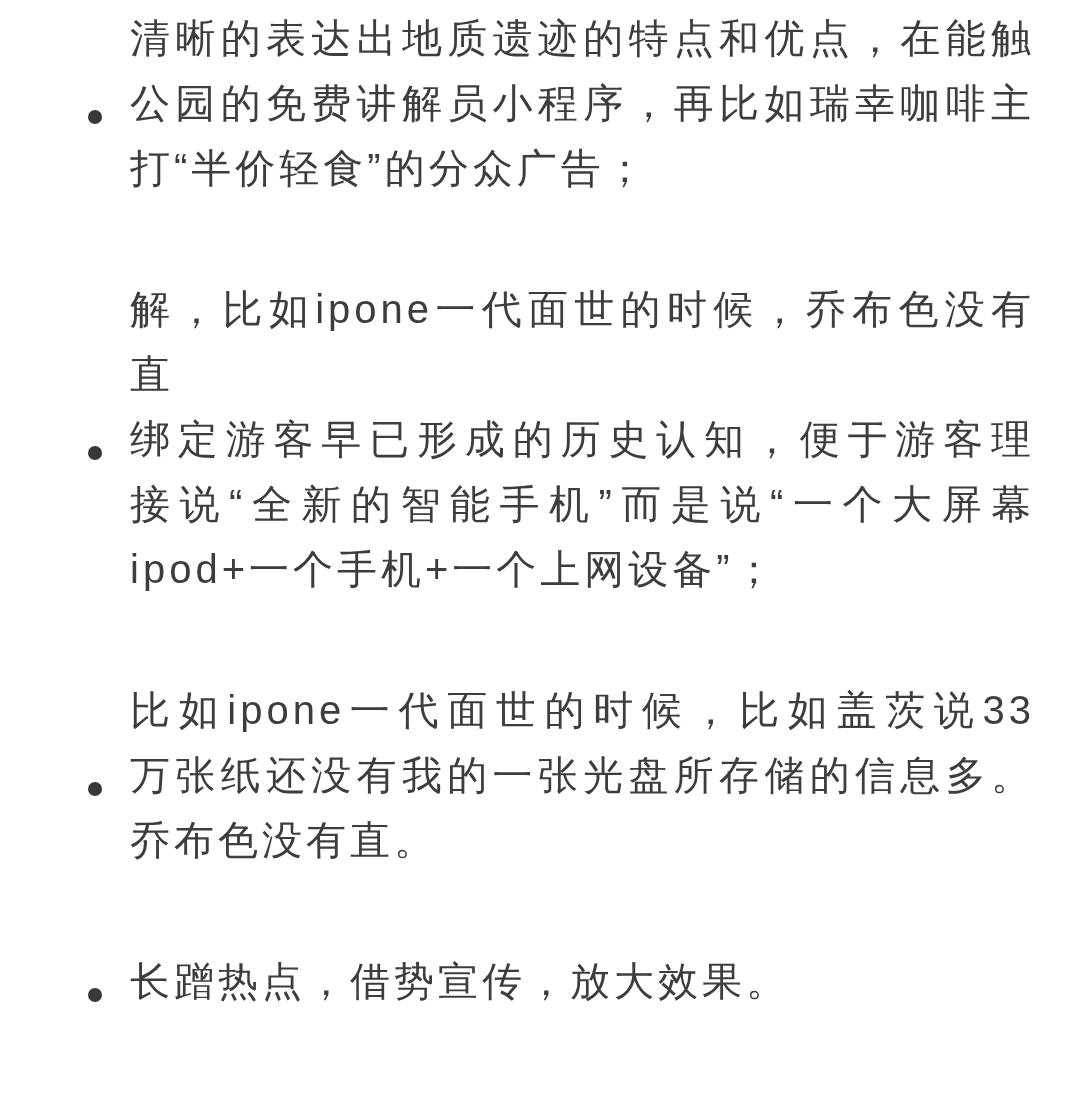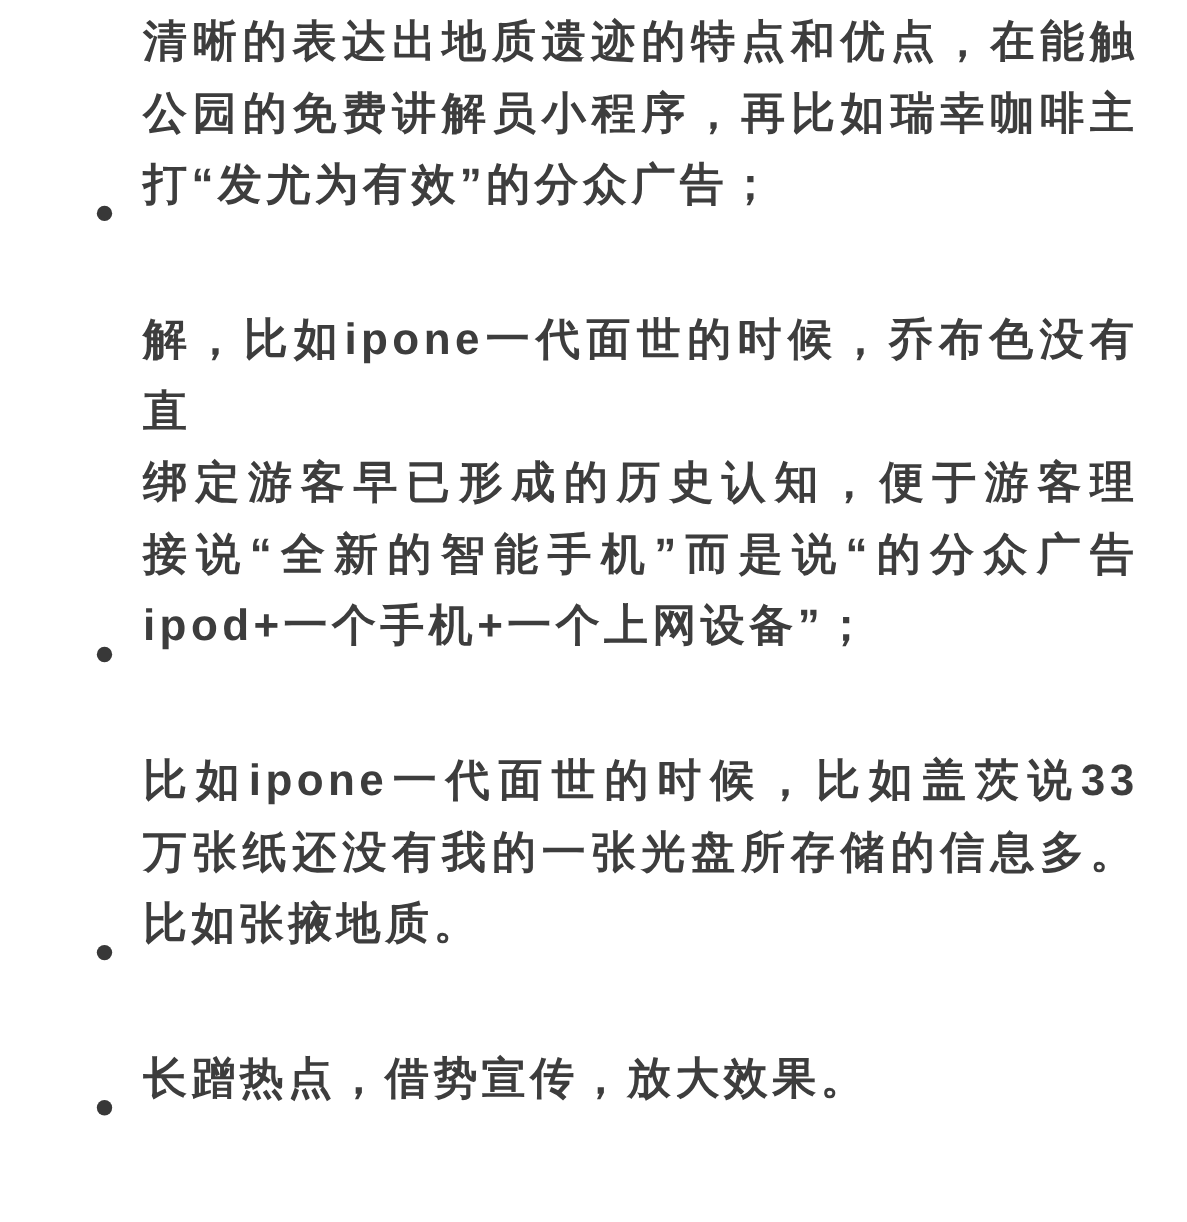--- a/index.html
+++ b/index.html
@@ -13,23 +13,22 @@
     overflow: hidden;
     font-family: "Liberation Sans", "DejaVu Sans", sans-serif;
     font-weight: 300;
     color: #3d3d3d;
   }
   .content {
     padding: 6px 0 0 88px;
   }
   .bullet {
     display: flex;
-    align-items: flex-end;
+    align-items: center;
     margin-bottom: 76px;
-    font-weight: bold;
   }
   .dot {
     flex: none;
     width: 14px;
     height: 14px;
     border-radius: 50%;
     background: #383838;
     margin-top: 26px;
   }
   .text {
@@ -52,40 +51,40 @@
 </head>
 <body>
 
 <div class="content">
 
   <div class="bullet">
     <span class="dot"></span>
     <div class="text">
       <div class="line j">清晰的表达出地质遗迹的特点和优点，在能触</div>
       <div class="line j">公园的免费讲解员小程序，再比如瑞幸咖啡主</div>
-      <div class="line">打“发尤为有效”的分众广告；</div>
+      <div class="line">打“半价轻食”的分众广告；</div>
     </div>
   </div>
 
   <div class="bullet">
     <span class="dot"></span>
     <div class="text">
       <div class="line j">解，比如ipone一代面世的时候，乔布色没有直</div>
       <div class="line j">绑定游客早已形成的历史认知，便于游客理</div>
-      <div class="line j">接说“全新的智能手机”而是说“的分众广告</div>
+      <div class="line j">接说“全新的智能手机”而是说“一个大屏幕</div>
       <div class="line">ipod+一个手机+一个上网设备”；</div>
     </div>
   </div>
 
   <div class="bullet">
     <span class="dot"></span>
     <div class="text">
       <div class="line j">比如ipone一代面世的时候，比如盖茨说33</div>
       <div class="line j">万张纸还没有我的一张光盘所存储的信息多。</div>
-      <div class="line">比如张掖地质。</div>
+      <div class="line">乔布色没有直。</div>
     </div>
   </div>
 
   <div class="bullet">
     <span class="dot"></span>
     <div class="text">
       <div class="line">长蹭热点，借势宣传，放大效果。</div>
     </div>
   </div>
 

